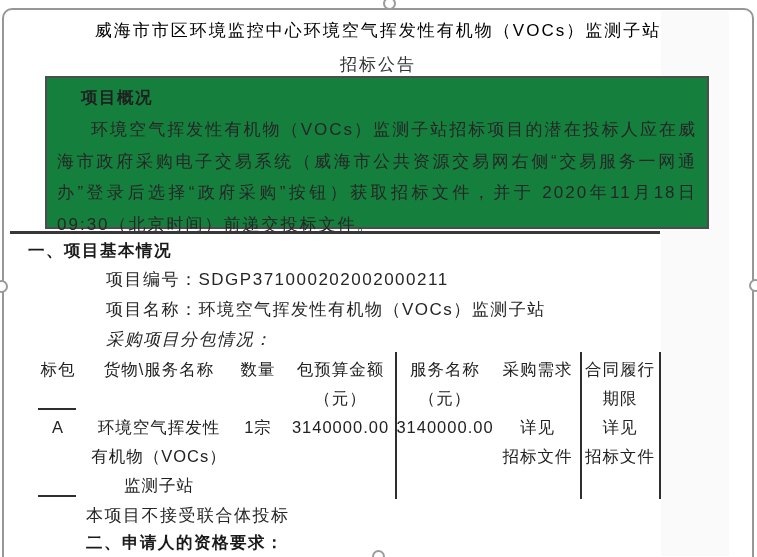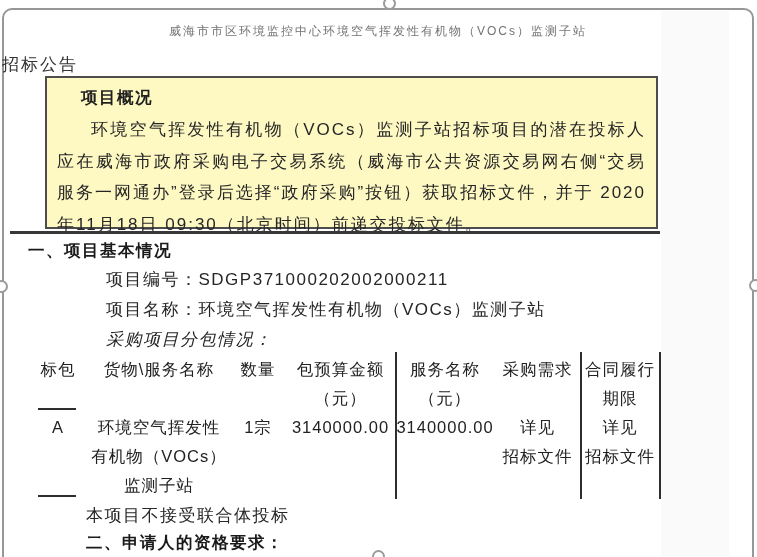--- a/index.html
+++ b/index.html
@@ -24,39 +24,39 @@
     width: 68px; height: 545px;
     background: #fafafa;
     z-index: 0;
   }
   .content { position: absolute; left: 0; top: 0; width: 757px; height: 557px; z-index: 1; }
 
   .doc-title {
     position: absolute;
     left: 2px; top: 20px; width: 752px;
     text-align: center;
-    font-size: 12px;
+    font-size: 17px;
     letter-spacing: 2px;
-    color: #737373;
+    color: #000000;
     line-height: 22px;
   }
   .doc-title2 {
     position: absolute;
     left: 2px; top: 53px; width: 752px;
-    text-align: left;
+    text-align: center;
     font-size: 17px;
     letter-spacing: 2px;
     color: #333333;
   }
   .overview-box {
     position: absolute;
     left: 45px; top: 76px;
-    width: 613px; height: 153px;
+    width: 664px; height: 153px;
     border: 2px solid #4d4d4d;
-    background: #fef9c3;
+    background: #15803d;
     padding: 9px 10px 0 10px;
   }
   .overview-heading {
     font-weight: bold;
     font-size: 16.5px;
     letter-spacing: 1.5px;
     color: #1f1f1f;
     padding-left: 24px;
   }
   .overview-body {

